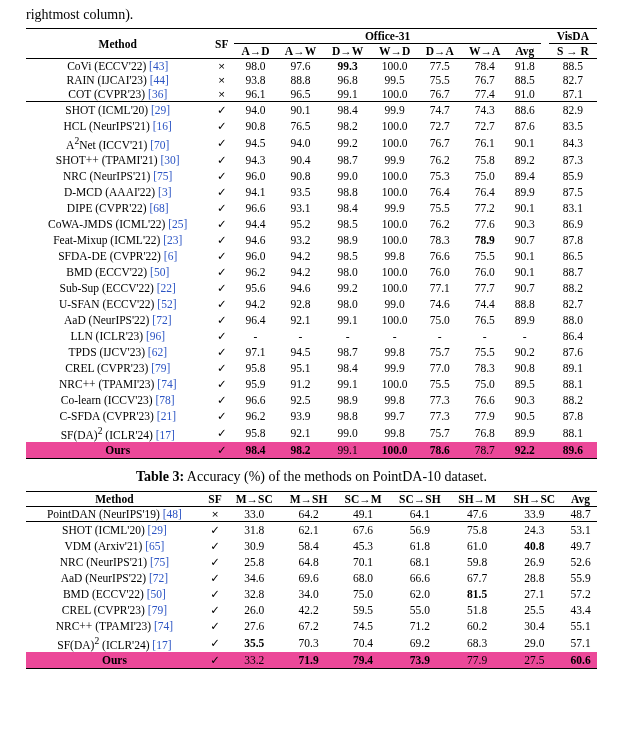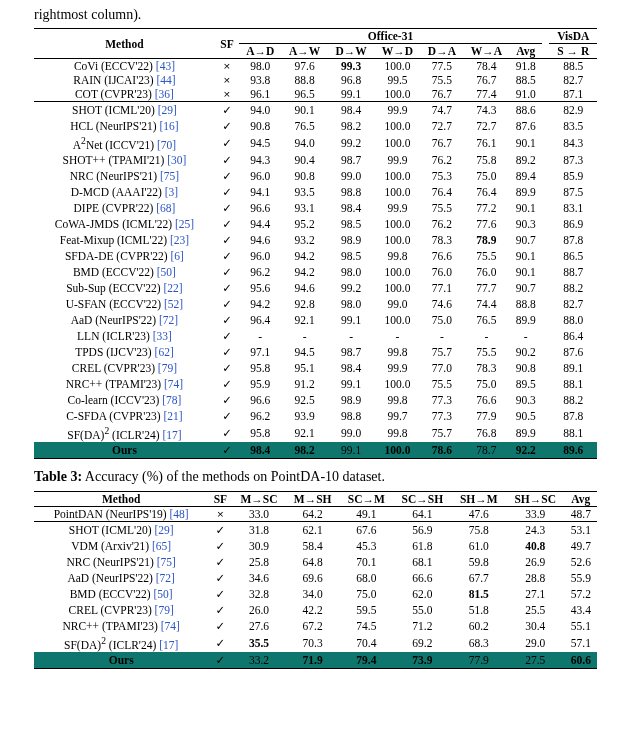--- a/index.html
+++ b/index.html
@@ -1,28 +1,28 @@
 <!DOCTYPE html>
 <html><head>
 <meta charset="utf-8">
 <style>
   html,body{margin:0;padding:0;background:#fff;font-family:"Times New Roman",serif;font-size:11.5px;color:#000}
-  .page{width:615px;padding:6px 18px 14px 34px;box-sizing:border-box}
+  .page{width:615px;padding:6px 18px 14px 26px;box-sizing:border-box}
   .pretext{font-size:14px;line-height:1.3;margin-bottom:4px}
   table{border-collapse:collapse;width:100%;font-size:11.5px}
   th,td{padding:1px 3px;text-align:center;white-space:nowrap}
   td.lft{text-align:center}
   th.lft{text-align:center}
   .rule-top td,.rule-top th{border-top:1.2px solid #000}
   .rule-bot td,.rule-bot th{border-bottom:1.2px solid #000}
   .rule-mid td,.rule-mid th{border-bottom:0.6px solid #000}
   .sep td{border-top:0.6px solid #000}
   a.cite{color:#2a53c3;text-decoration:none}
-  .ours td{background:#0f766e}
-  .caption{font-size:14px;margin:10px 0 6px}
+  .ours td{background:#ec4899}
+  .caption{text-align:center;font-size:14px;margin:10px 0 6px}
   .chk{font-family:"Segoe UI Symbol","Apple Symbols",sans-serif}
 </style>
 </head>
 <body>
 <div class="page">
 
 <div class="pretext">rightmost column).</div>
 
 <table>
   <thead>
@@ -261,21 +261,21 @@
           <td>92.1</td>
           <td>99.1</td>
           <td>100.0</td>
           <td>75.0</td>
           <td>76.5</td>
           <td>89.9</td>
           <td></td>
           <td>88.0</td>
         </tr>
         <tr class="">
-          <td class="lft">LLN (ICLR'23) <a href="#" class="cite">[33]</a></td>
+          <td class="lft">LLN (ICLR'23) <a href="#" class="cite">[96]</a></td>
           <td><span class="chk">✓</span></td>
           <td>-</td>
           <td>-</td>
           <td>-</td>
           <td>-</td>
           <td>-</td>
           <td>-</td>
           <td>-</td>
           <td></td>
           <td>86.4</td>

